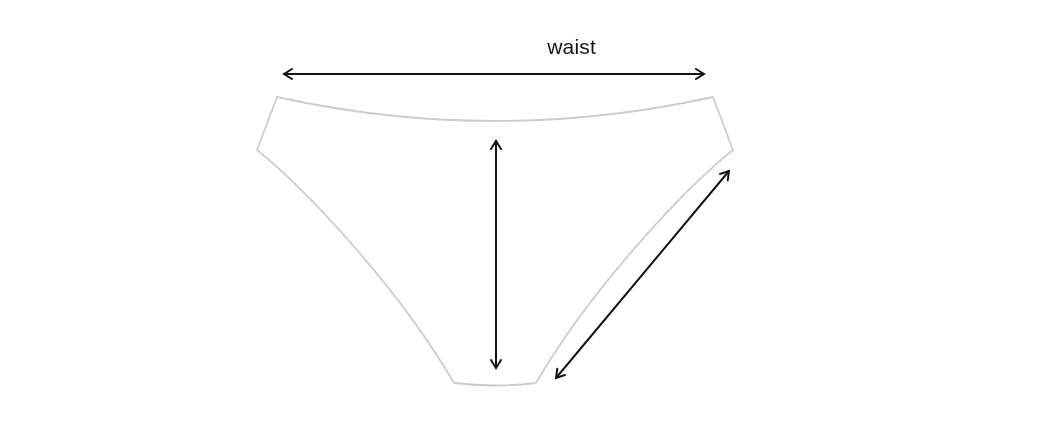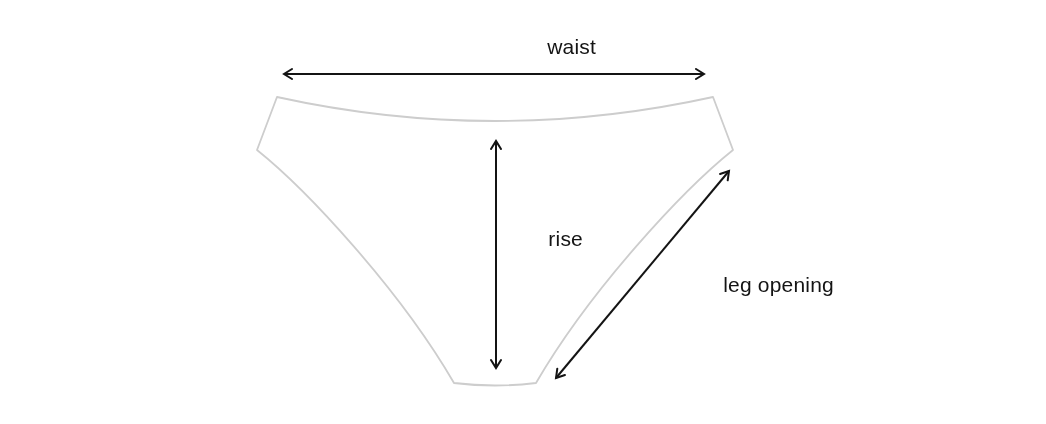--- a/index.html
+++ b/index.html
@@ -79,17 +79,15 @@
 
     <line class="arrow-line" x1="284" y1="74" x2="704" y2="74" marker-start="url(#chev)" marker-end="url(#chev)"></line>
 
     <line class="arrow-line" x1="496" y1="141" x2="496" y2="368" marker-start="url(#chev)" marker-end="url(#chev)"></line>
 
     <line class="arrow-line" x1="729" y1="171" x2="556" y2="378" marker-start="url(#chev)" marker-end="url(#chev)"></line>
   </svg>
 
   <div class="dim-label label-waist">waist</div>
 
-  <div class="dim-label label-rise">rise</div>
 
-  <div class="dim-label label-leg">leg opening</div>
 
 </div>
 
 </body></html>

